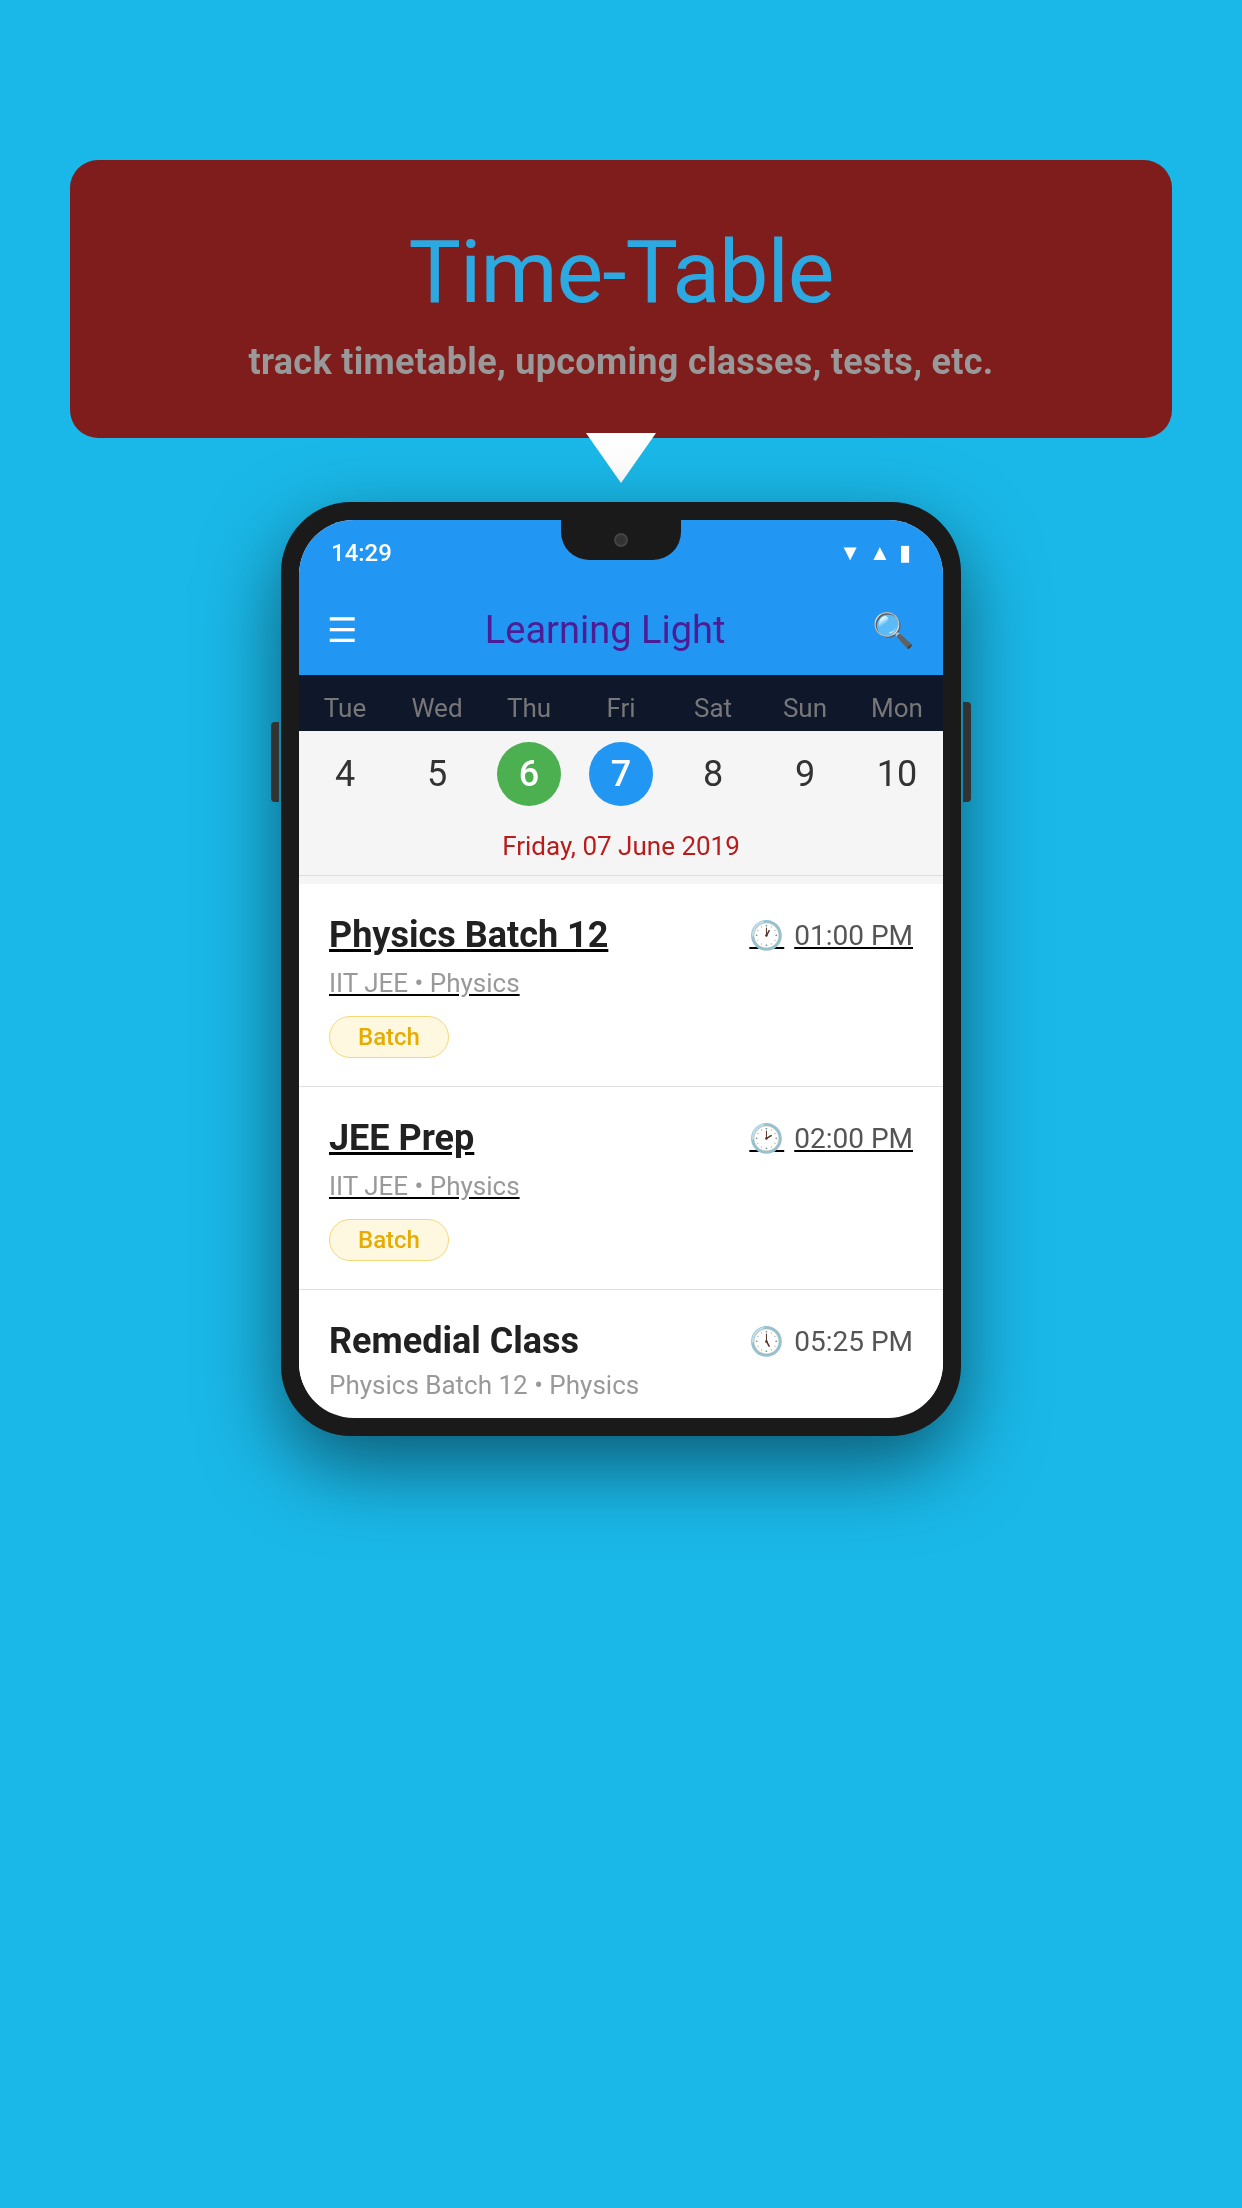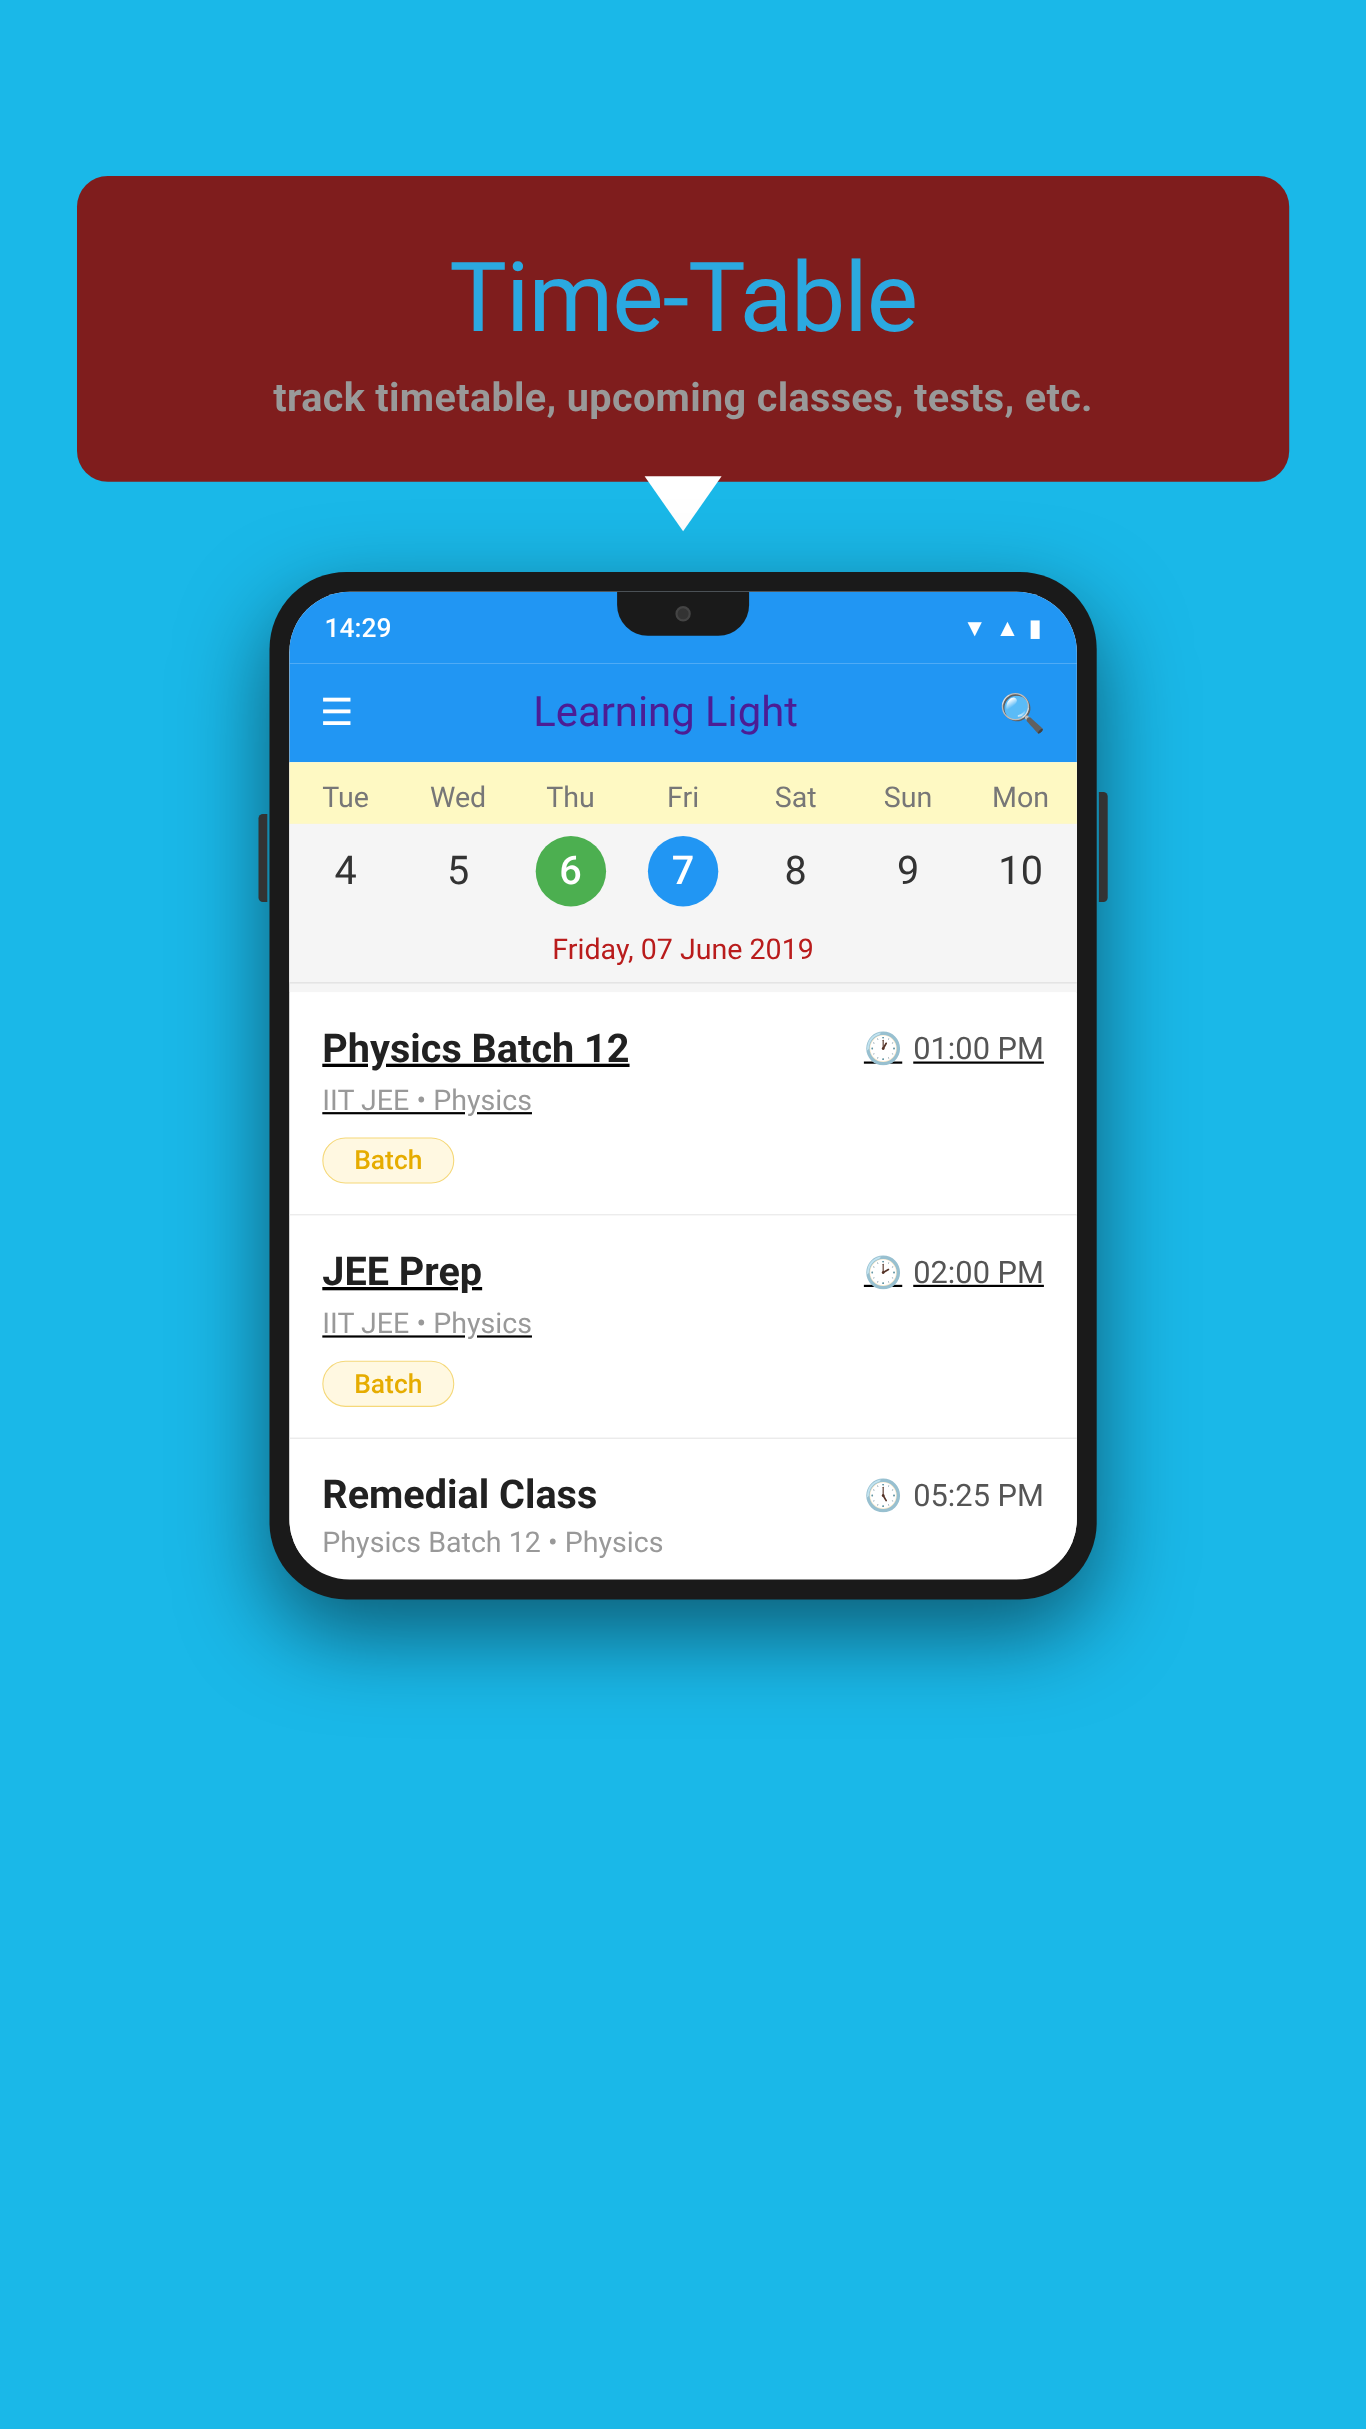--- a/index.html
+++ b/index.html
@@ -58,24 +58,24 @@
     .bubble-subtitle {
       font-size: 36px;
       color: #999;
       font-weight: 700;
       letter-spacing: 0.3px;
     }
 
     
     .phone-container {
       position: absolute;
-      top: 520px;
+      top: 502px;
       left: 50%;
       transform: translateX(-50%);
-      width: 752px;
+      width: 680px;
     }
 
     .phone-outer {
       background: #1a1a1a;
       border-radius: 70px;
       padding: 18px;
       box-shadow: 0 30px 80px rgba(0,0,0,0.5);
       position: relative;
     }
 
@@ -193,21 +193,21 @@
     
     .calendar-section {
       background: #f5f5f5;
       padding-bottom: 8px;
     }
 
     .day-labels {
       display: grid;
       grid-template-columns: repeat(7, 1fr);
       padding: 18px 0 8px;
-      background: #fef9c3;
+      background: #0f172a;
     }
 
     .day-label {
       text-align: center;
       font-size: 26px;
       color: #777;
       font-weight: 400;
     }
 
     .day-numbers {

